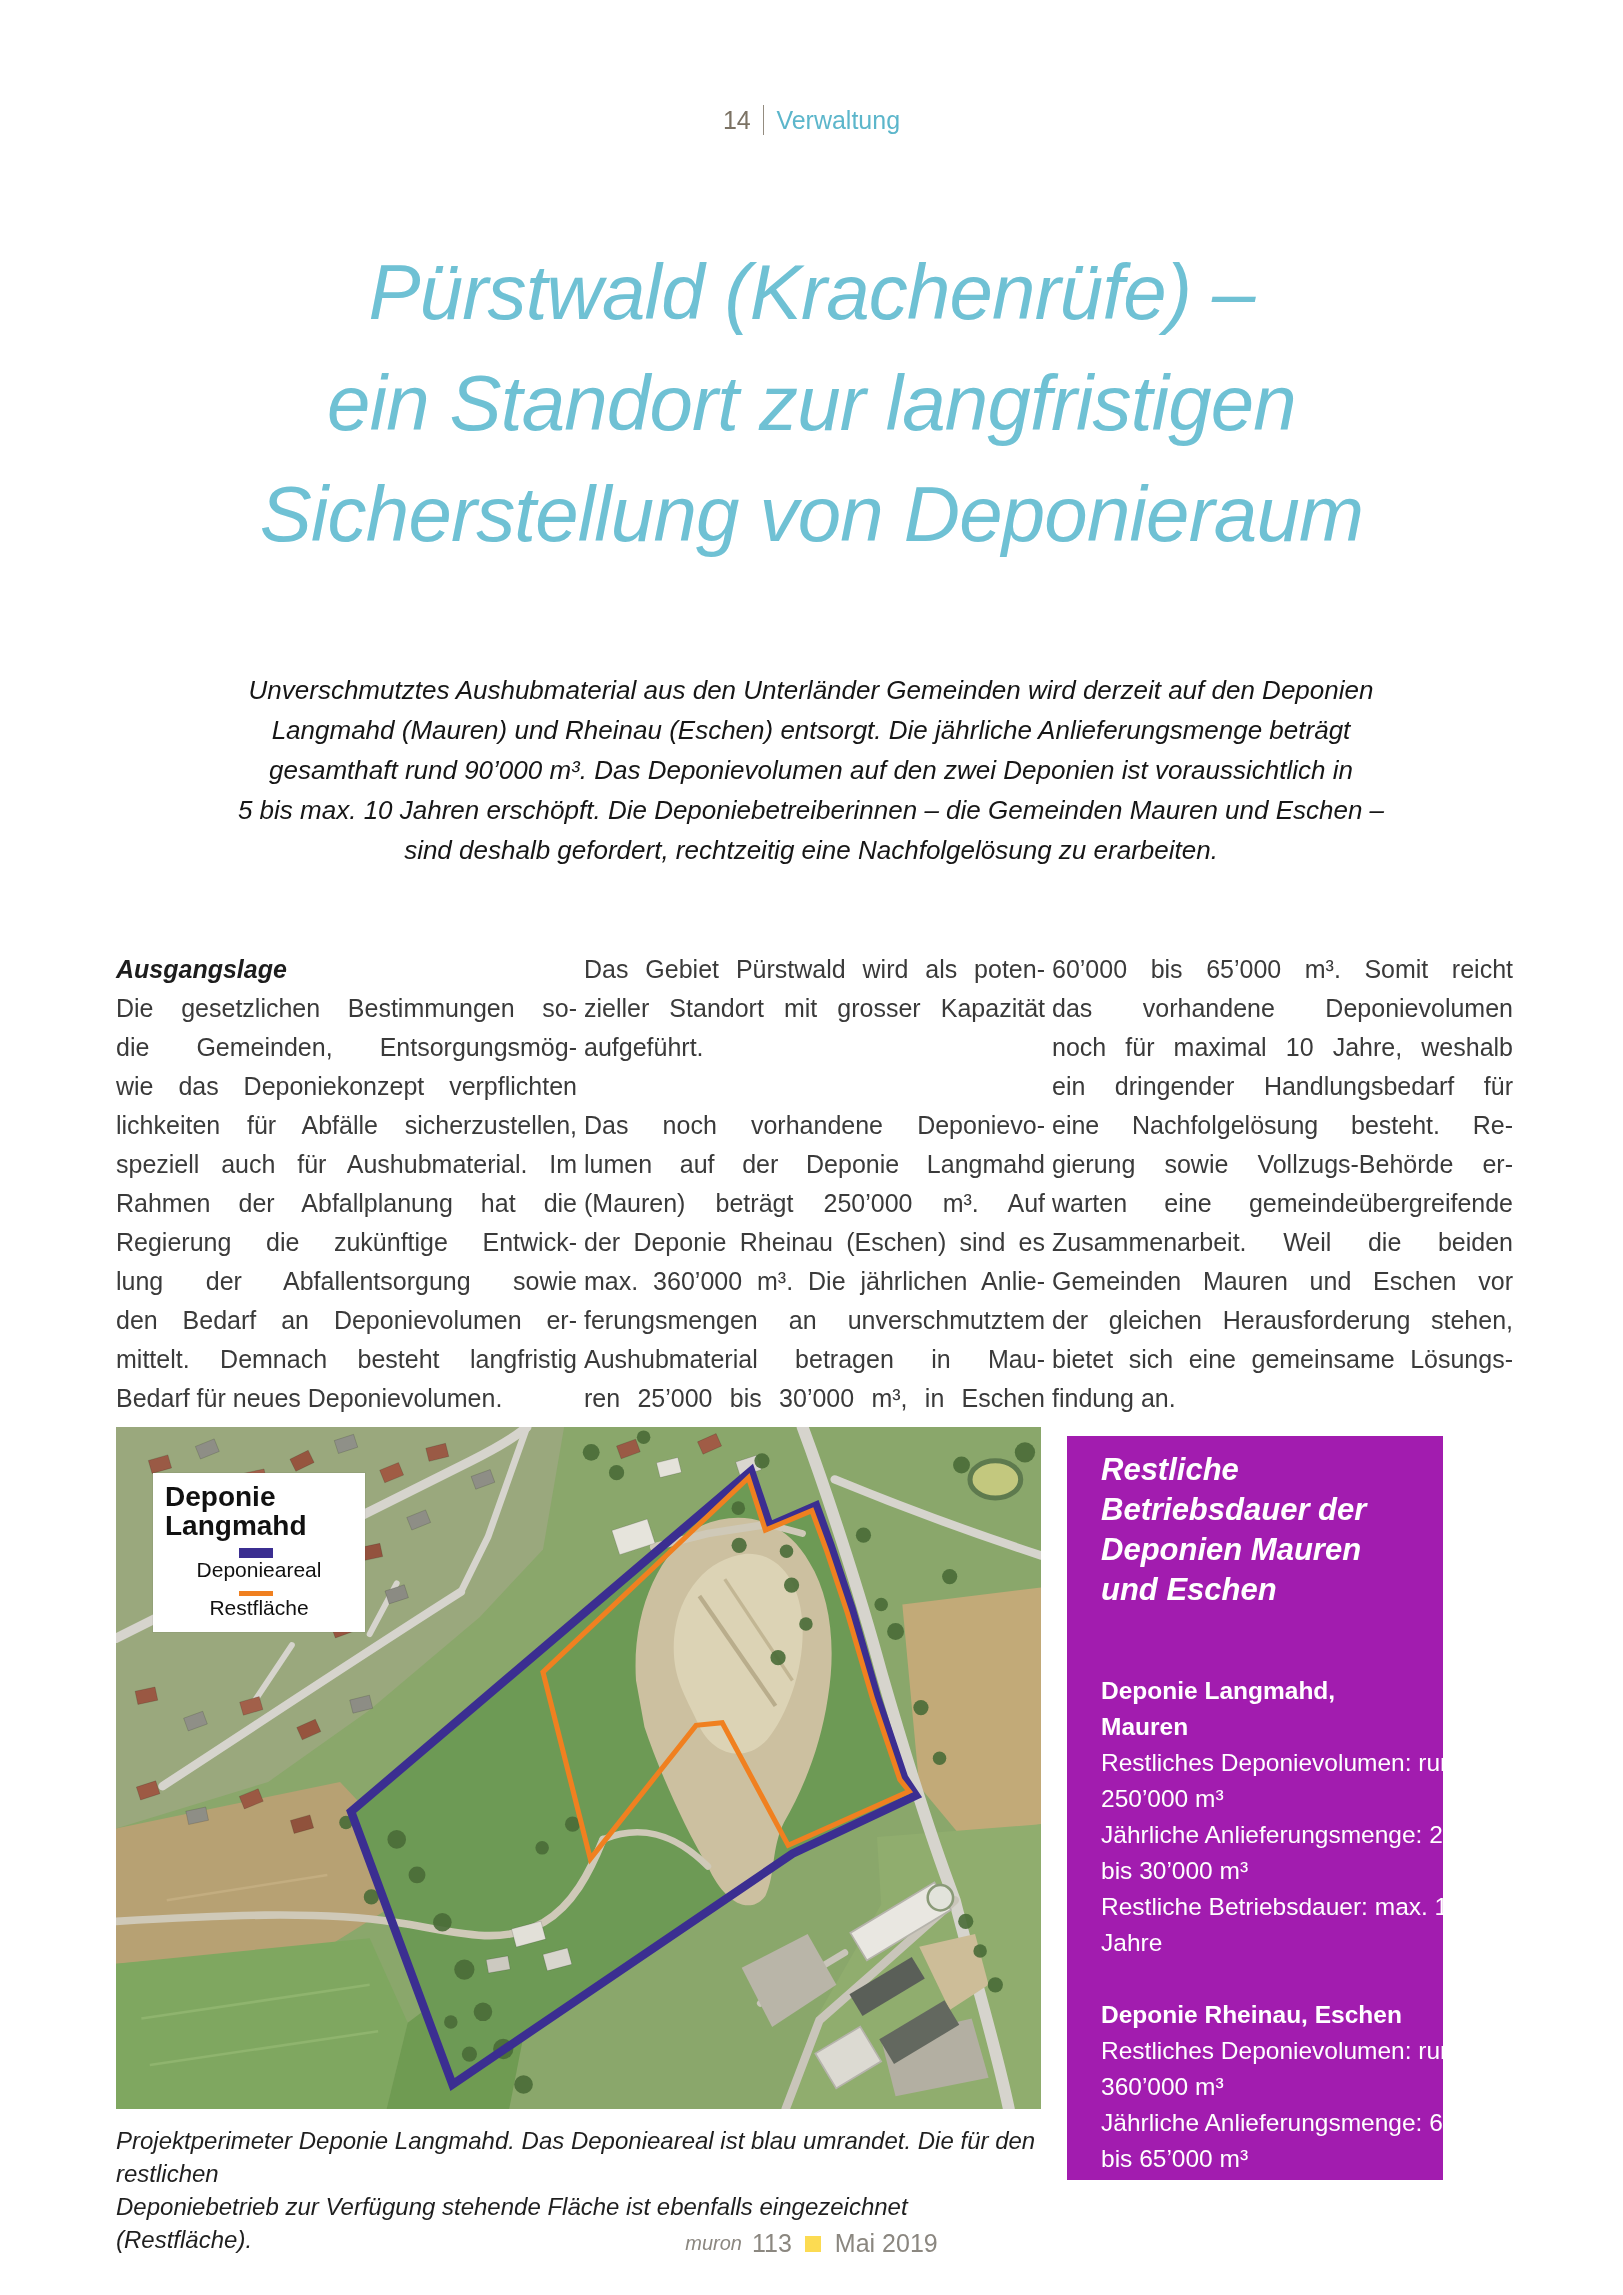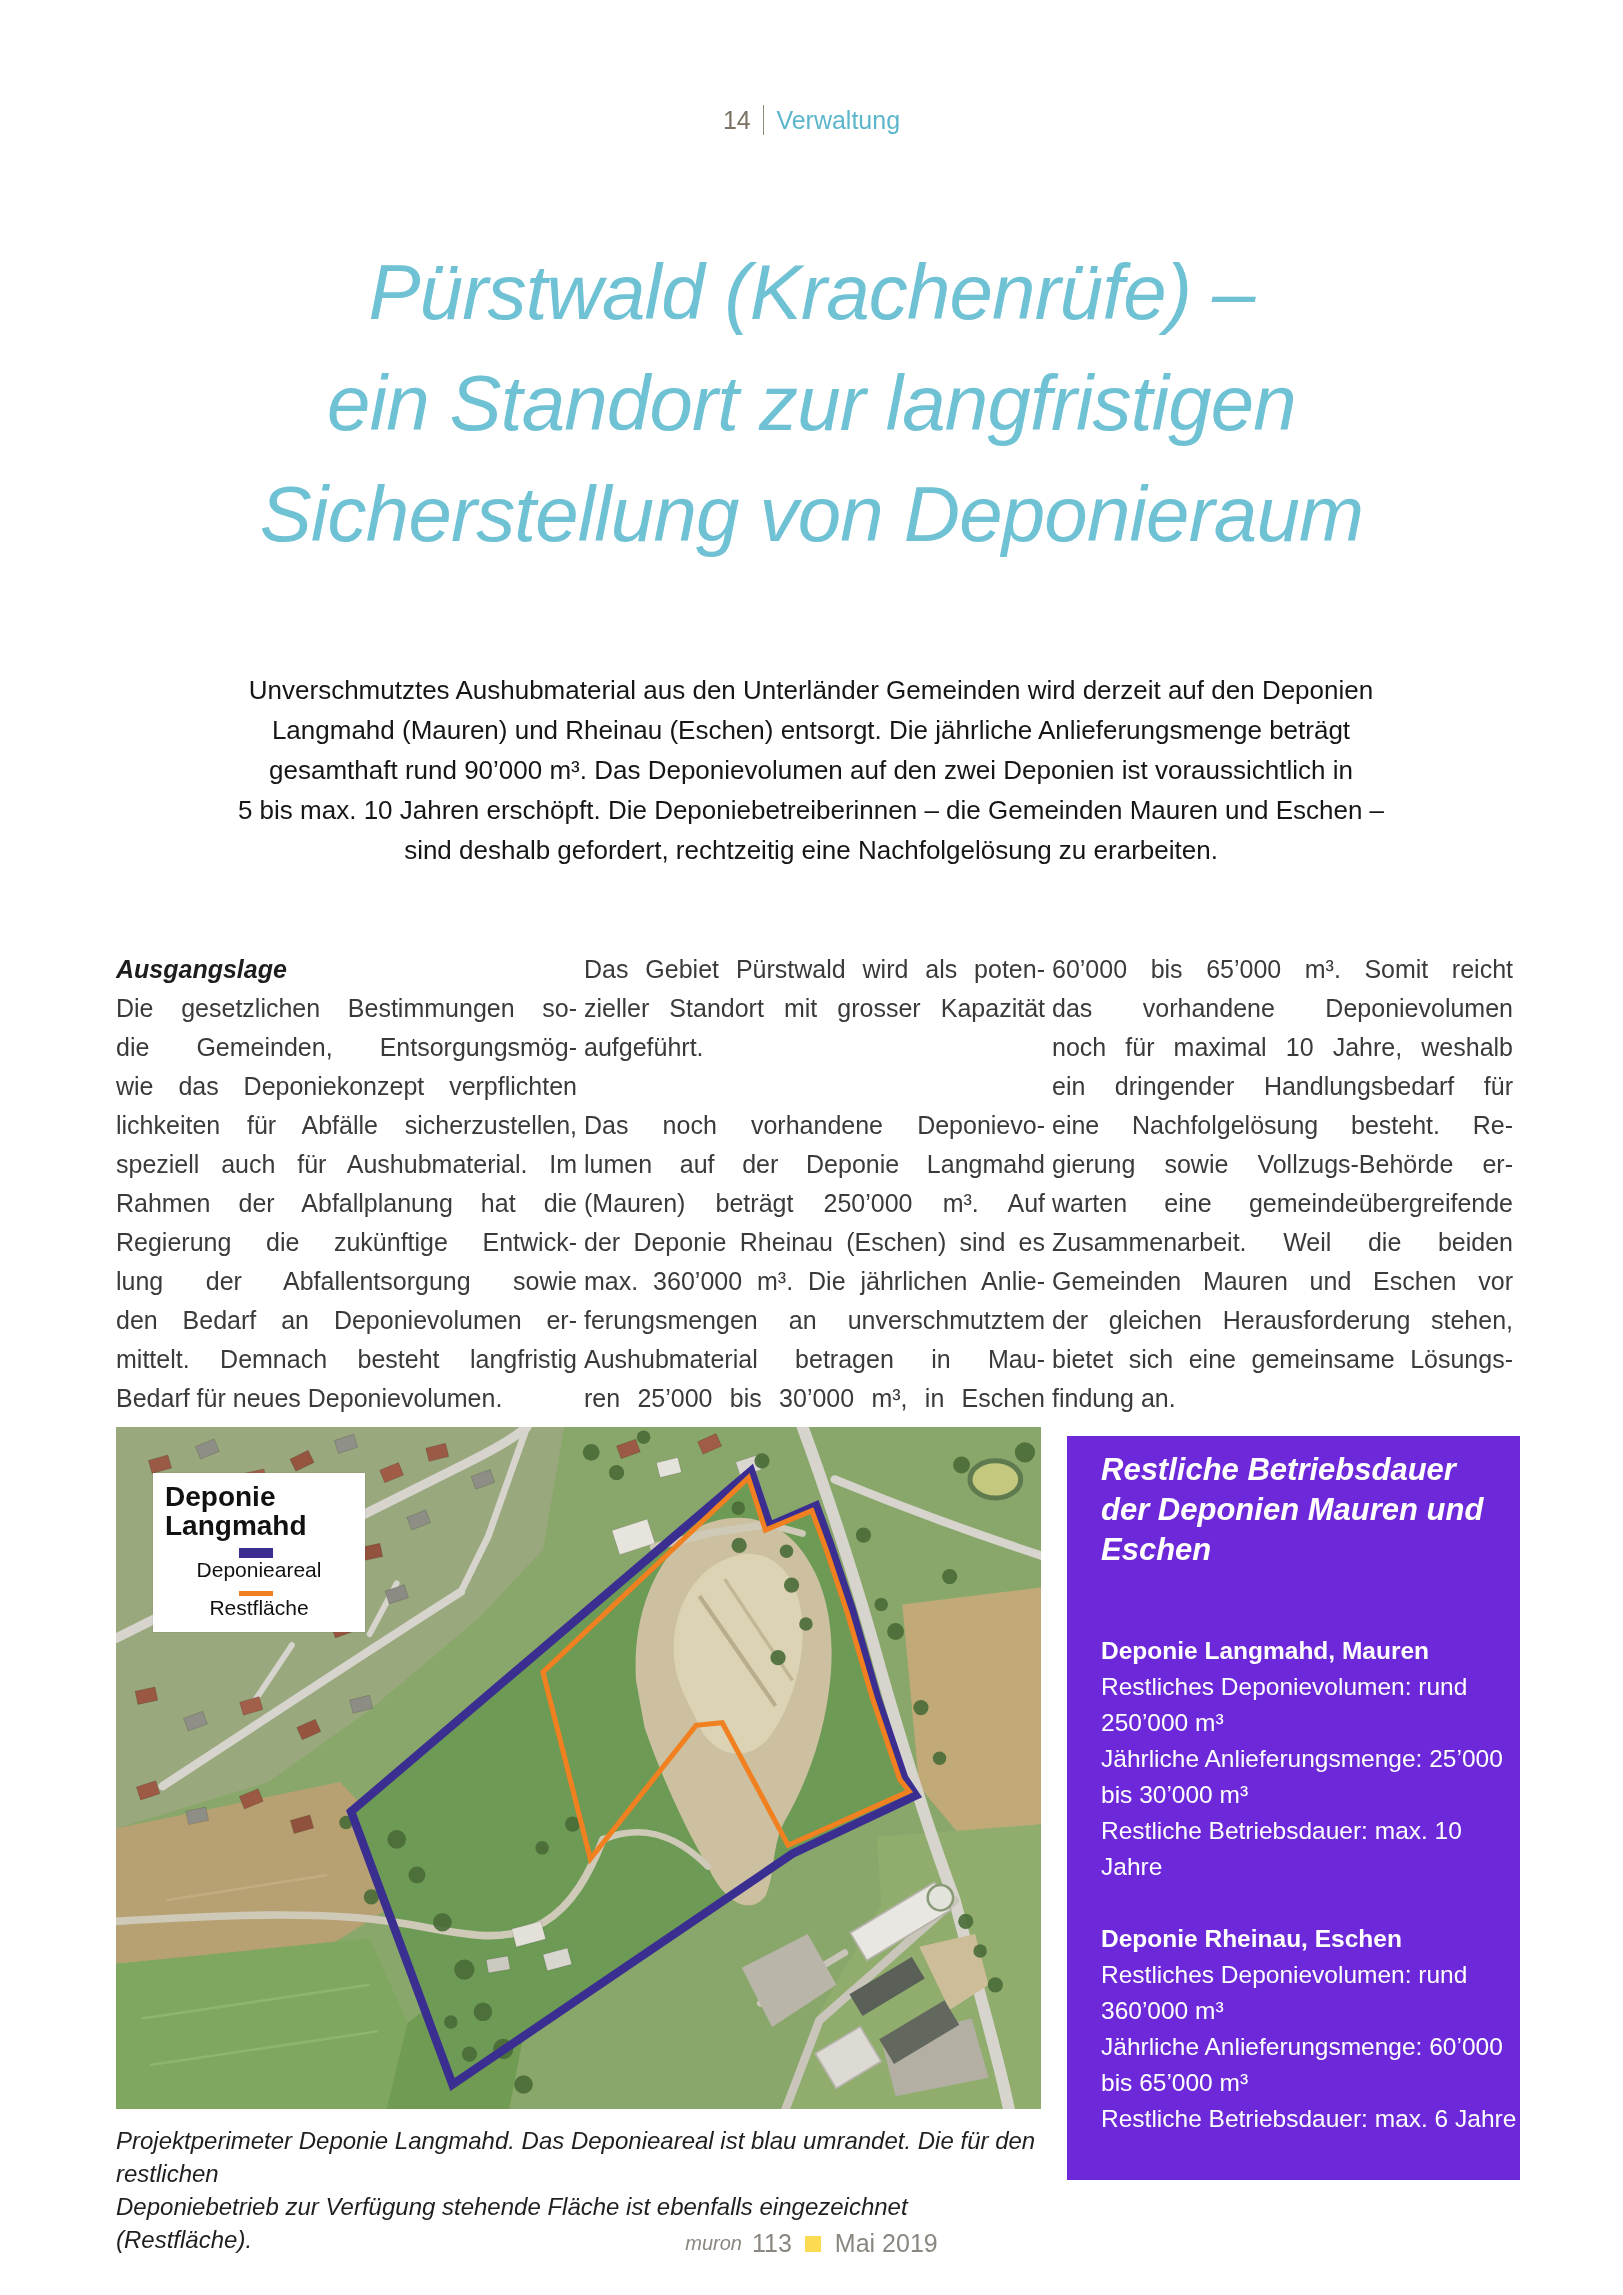--- a/index.html
+++ b/index.html
@@ -13,21 +13,21 @@
     justify-content:center;align-items:center;font-size:25px;}
   .header .pagenum{color:#7b7264;}
   .header .sep{display:inline-block;width:1.7px;height:30px;background:#948c80;margin:0 12px;}
   .header .section{color:#5cb6cb;}
   
   .title{position:absolute;top:237px;left:0;width:100%;text-align:center;
     font-size:78px;line-height:111px;font-style:italic;color:#6fc1d4;font-weight:400;
     letter-spacing:-0.8px;}
   
   .intro{position:absolute;top:670px;left:101px;width:1420px;text-align:center;
-    font-size:26px;line-height:40px;color:#161616;}
+    font-size:26px;line-height:40px;font-style:italic;color:#161616;}
   
   .columns{position:absolute;top:950px;left:116px;width:1409px;display:flex;gap:7px;}
   .col{width:461px;}
   .col-head{font-size:25px;line-height:39px;font-weight:bold;font-style:italic;color:#1d1d1d;}
   .col-line{font-size:25px;line-height:39px;min-height:39px;color:#3a3a3a;
     text-align:justify;text-align-last:justify;}
   .col-line.tal-left{text-align-last:left;}
   
   .map{position:absolute;left:116px;top:1427px;width:925px;height:682px;overflow:hidden;}
   .map svg{display:block;width:100%;height:100%;}
@@ -36,22 +36,22 @@
   .legend-title{font-size:28px;line-height:29px;font-weight:bold;color:#111;}
   .legend-item{display:flex;align-items:center;margin-top:8.5px;flex-direction:column;}
   .swatch{width:34px;margin:0 12px 0 5px;flex:0 0 auto;}
   .swatch-blue{height:10px;background:#3b2e91;}
   .swatch-orange{height:5px;background:#f08020;}
   .legend-label{font-size:21px;color:#111;}
   
   .caption{position:absolute;left:116px;top:2124px;width:925px;
     font-size:24px;line-height:33px;font-style:italic;color:#1f1f1f;}
   
-  .infobox{position:absolute;left:1067px;top:1436px;width:453px;height:744px;
-    background:#6d28d9;color:#ffffff;box-sizing:border-box;padding:13.5px 30px 0 34px;}
+  .infobox{position:absolute;left:1067px;top:1436px;width:376px;height:744px;
+    background:#a21caf;color:#ffffff;box-sizing:border-box;padding:13.5px 30px 0 34px;}
   .infobox-title{font-size:31px;line-height:40px;font-weight:bold;font-style:italic;
     margin-bottom:63px;}
   .infobox-heading{font-size:24.5px;line-height:36px;font-weight:bold;}
   .infobox-line{font-size:24.5px;line-height:36px;white-space:nowrap;}
   .infobox-gap{height:36px;}
   
   .footer{position:absolute;top:2229px;left:0;width:100%;display:flex;
     justify-content:center;align-items:center;color:#8b8780;}
   .footer .mag{font-size:20px;font-style:italic;margin-right:10px;}
   .footer .issue{font-size:25px;}

